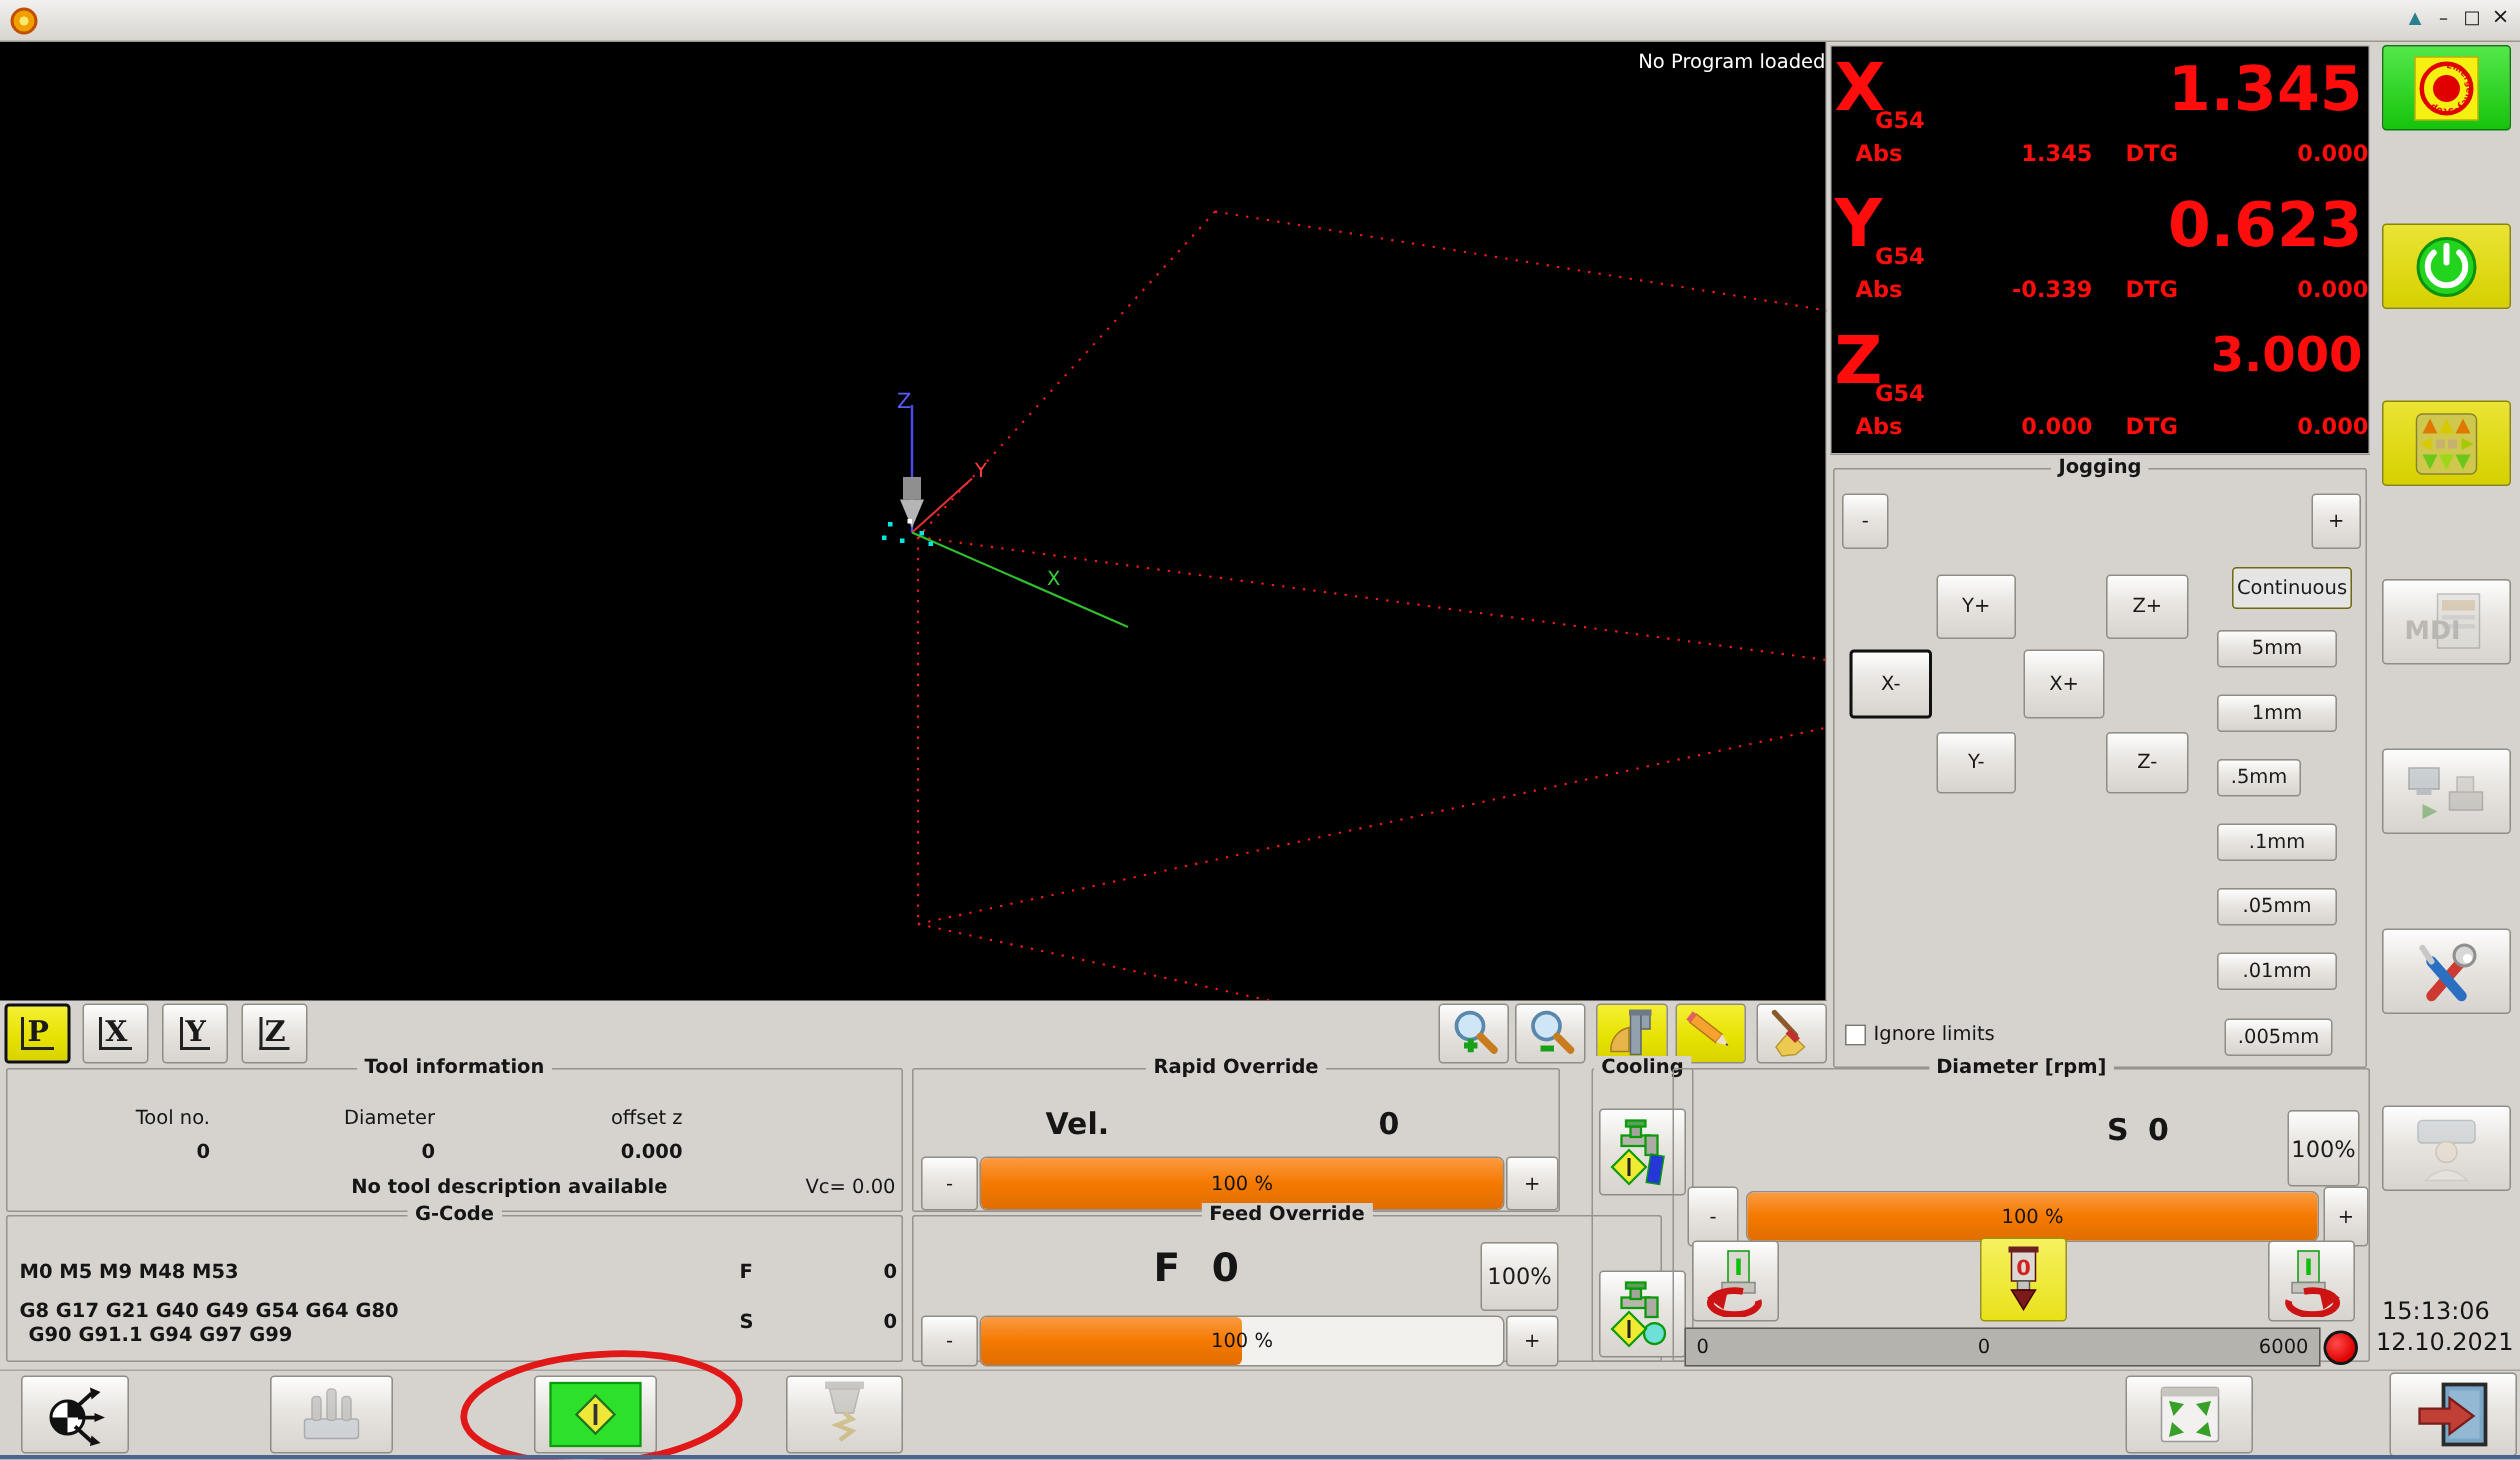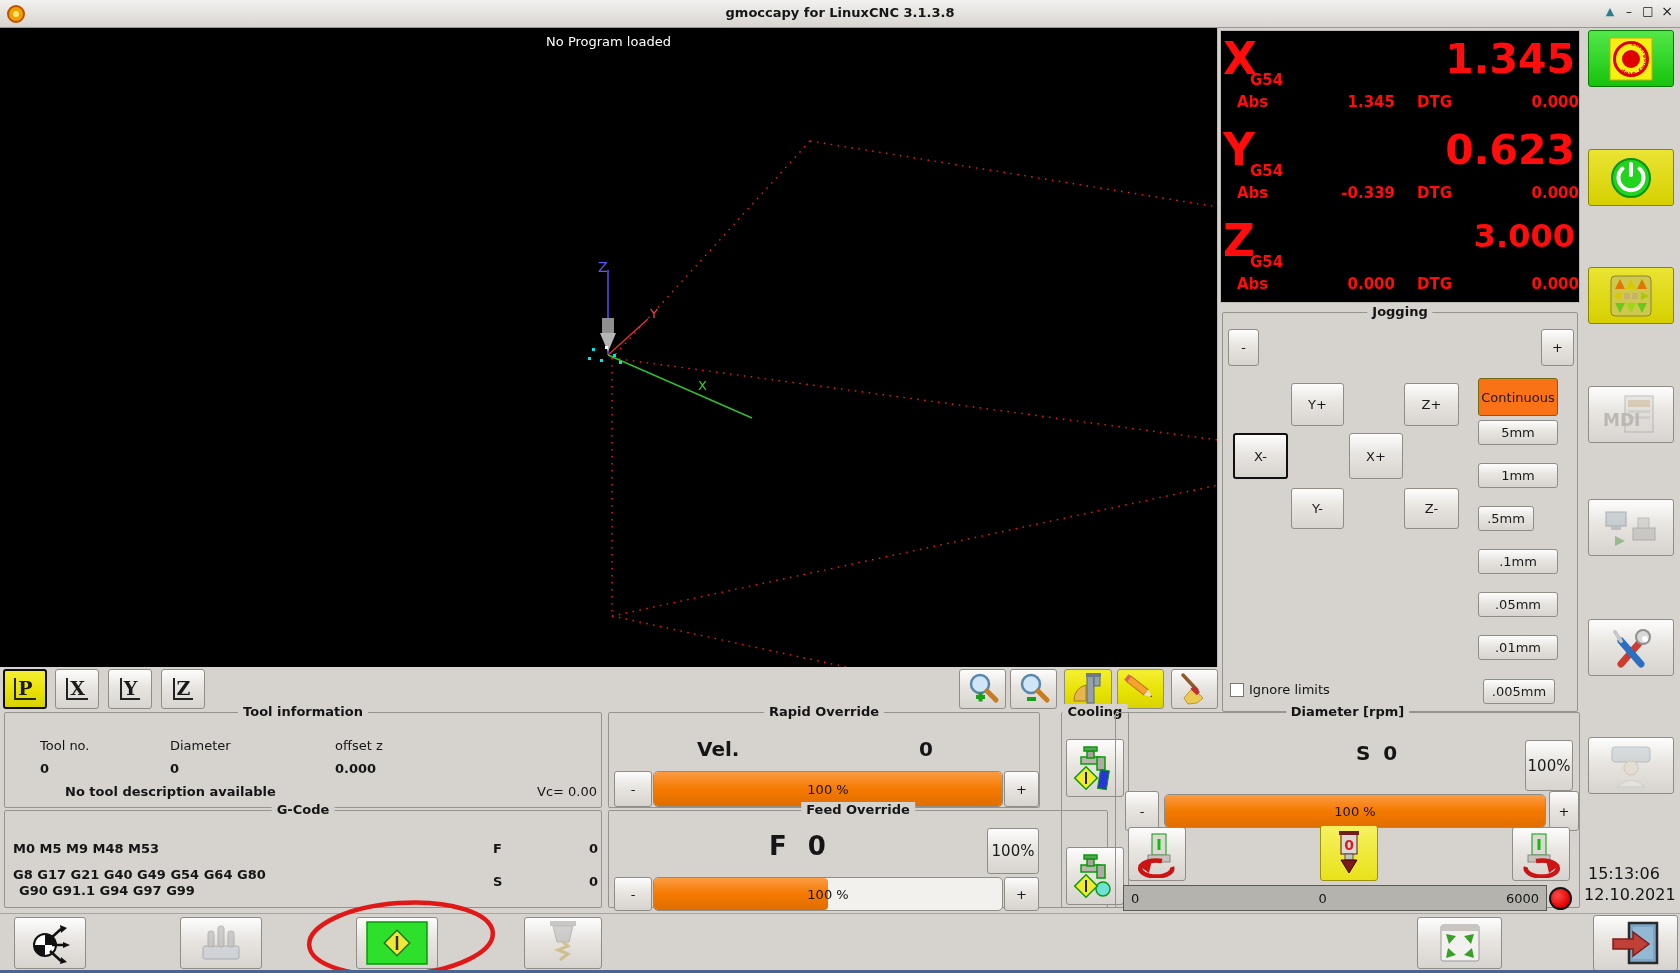--- a/index.html
+++ b/index.html
@@ -10,40 +10,39 @@
 .btn.yel{background:linear-gradient(#f4f032,#e6e100 60%,#d8d300)}
 .btn.sel{border:2px solid #101010}
 .frame{position:absolute;border:1px solid #96938c;border-radius:2px}
 .legend{position:absolute;top:-9px;left:50%;transform:translateX(-50%);background:#d6d3ce;padding:0 5px;font-weight:bold;white-space:nowrap;font-size:13px}
 .track{position:absolute;background:#f3f1ee;border:1px solid #8f8d86;border-radius:5px}
 .fill{position:absolute;top:0;bottom:0;left:0;background:linear-gradient(#fb9b42,#f57900 50%,#e06e00);border-radius:4px}
 .slab{position:absolute;inset:0;display:flex;align-items:center;justify-content:center;color:#141414;z-index:2}
 .b{font-weight:bold}
 .dro{position:absolute;color:#ff0d0d;font-weight:bold;white-space:nowrap}
 .dis{opacity:.48;filter:grayscale(30%)}
-.ctr{text-align:left}
+.ctr{text-align:right}
 .viewglyph{font-family:"DejaVu Serif",serif;font-weight:bold;font-size:19px;border-bottom:2px solid #222;border-left:2px solid #222;padding:0 3px 0 2px;line-height:20px}
 </style>
 </head>
 <body>
 
 <div class="abs" style="left:0;top:0;width:1680px;height:28px;background:linear-gradient(#f2f1ef,#d8d5d0);border-bottom:1px solid #9a978f;">
   <svg class="abs" style="left:6px;top:4px" width="20" height="20">
       <circle cx="10" cy="10" r="8" fill="#f0a000" stroke="#c05000" stroke-width="2"></circle>
       <circle cx="10" cy="10" r="3" fill="#fbe870"></circle>
     </svg>
-  <div class="abs b" style="left:0;right:0;top:5px;text-align:center;font-size:13px">gmoccapy for LinuxCNC  3.1.3.8</div>
   <div class="abs" style="left:1602px;top:5px;width:16px;height:16px;color:#2a7f8f;text-align:center;font-size:11px">▲</div>
   <div class="abs" style="left:1621px;top:5px;width:16px;height:16px;text-align:center;font-size:12px">–</div>
   <div class="abs" style="left:1640px;top:4px;width:16px;height:16px;text-align:center;font-size:12px">□</div>
   <div class="abs" style="left:1659px;top:3px;width:16px;height:16px;text-align:center;font-size:14px">×</div>
 </div>
 
 <div class="abs" style="left:0;top:28px;width:1218px;height:639px;background:#000;border-right:1px solid #bcb9b4;">
-  <div class="abs" style="left:0;right:0;top:6px;text-align:center;color:#fff;font-size:13px">No Program loaded</div>
+  <div class="abs" style="left:0;right:0;top:6px;text-align:right;color:#fff;font-size:13px">No Program loaded</div>
   <svg width="1218" height="639" style="position:absolute;left:0;top:0">
     <g stroke="#ff1a1a" stroke-width="1.4" stroke-dasharray="1.5 5.5" fill="none">
       <path d="M810 113 L1218 179"></path>
       <path d="M810 113 L612 330"></path>
       <path d="M612 330 L612 588"></path>
       <path d="M612 588 L846 639"></path>
       <path d="M612 330 L1218 412"></path>
       <path d="M612 588 L1218 457"></path>
     </g>
     <path d="M608 327 L608 242" stroke="#4a4af0" stroke-width="1.6"></path>
@@ -152,21 +151,21 @@
   <div class="btn" style="left:5px;top:16px;width:31px;height:37px">-</div>
   <div class="btn" style="left:318px;top:16px;width:33px;height:37px">+</div>
 
   <div class="btn" style="left:68px;top:70px;width:53px;height:43px">Y+</div>
   <div class="btn" style="left:181px;top:70px;width:55px;height:43px">Z+</div>
   <div class="btn sel" style="left:10px;top:120px;width:55px;height:46px">X-</div>
   <div class="btn" style="left:126px;top:120px;width:54px;height:46px">X+</div>
   <div class="btn" style="left:68px;top:175px;width:53px;height:41px">Y-</div>
   <div class="btn" style="left:181px;top:175px;width:55px;height:41px">Z-</div>
 
-  <div class="btn" style="left:255px;top:65px;width:80px;height:38px;background:#f97316;border:1px solid #6f6a10">Continuous</div>
+  <div class="btn" style="left:265px;top:65px;width:80px;height:28px;background:#e5e5e5;border:1px solid #6f6a10">Continuous</div>
   <div class="btn" style="left:255px;top:107px;width:80px;height:25px">5mm</div>
   <div class="btn" style="left:255px;top:150px;width:80px;height:25px">1mm</div>
   <div class="btn" style="left:255px;top:193px;width:56px;height:25px">.5mm</div>
   <div class="btn" style="left:255px;top:236px;width:80px;height:25px">.1mm</div>
   <div class="btn" style="left:255px;top:279px;width:80px;height:25px">.05mm</div>
   <div class="btn" style="left:255px;top:322px;width:80px;height:25px">.01mm</div>
   <div class="btn" style="left:260px;top:366px;width:72px;height:25px">.005mm</div>
 
   <div class="abs" style="left:7px;top:370px;width:14px;height:14px;background:#fff;border:1px solid #7a776f"></div>
   <div class="abs" style="left:26px;top:369px">Ignore limits</div>

